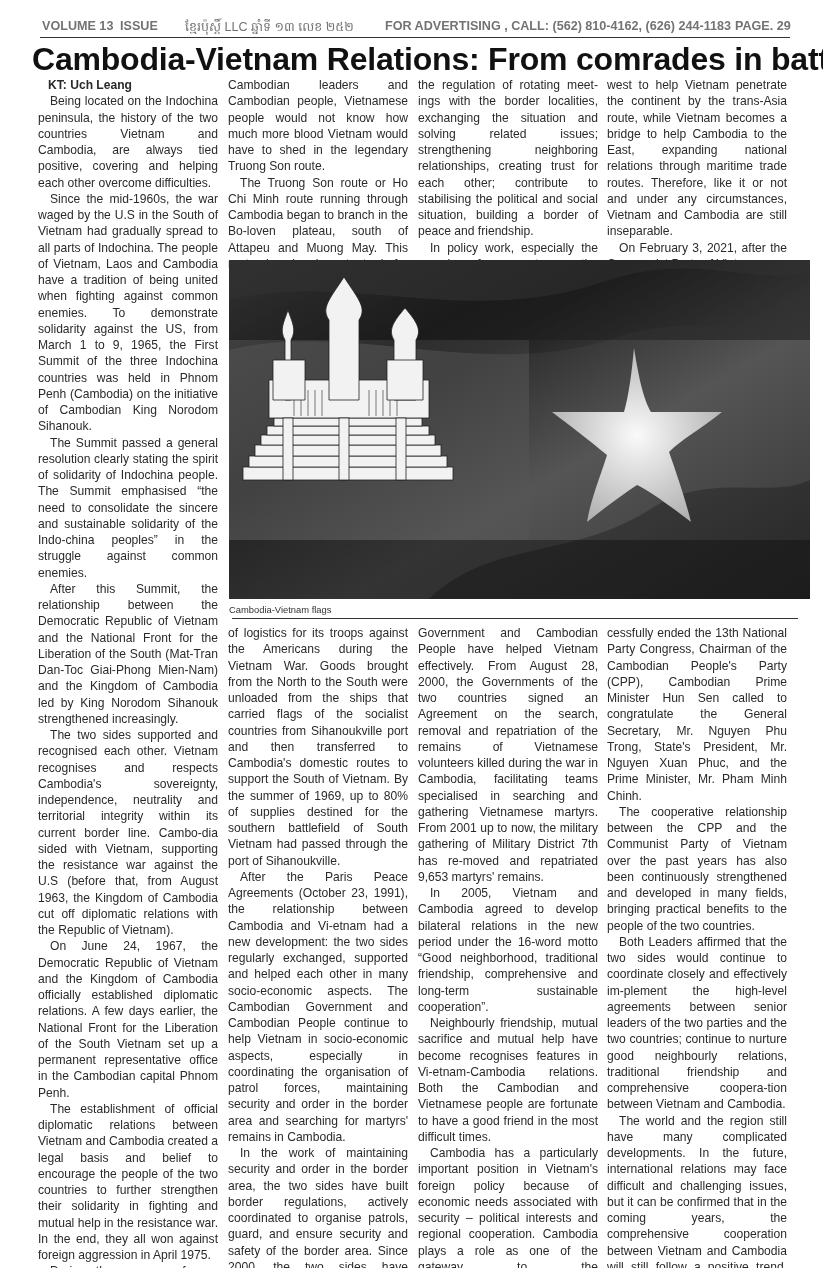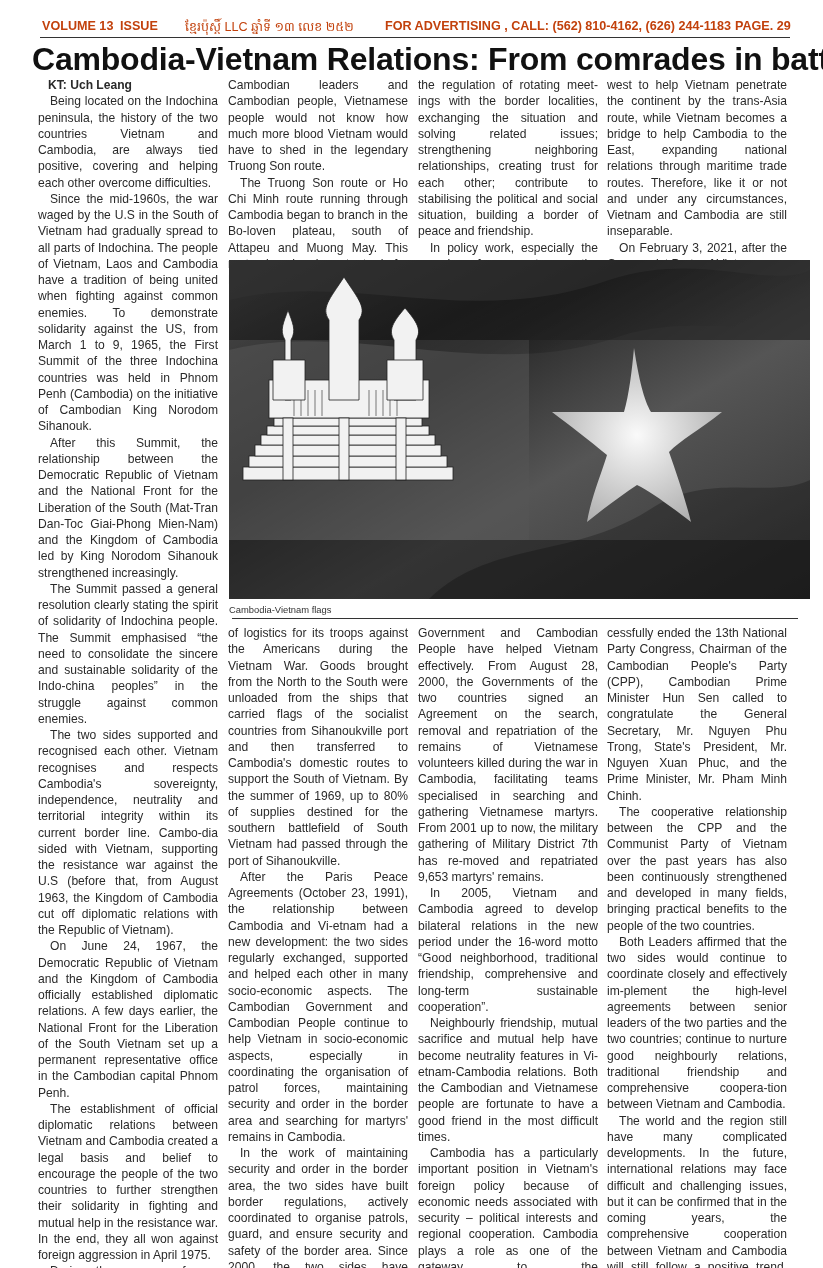--- a/index.html
+++ b/index.html
@@ -1,17 +1,17 @@
 <!DOCTYPE html>
 <html><head>
 <meta charset="utf-8">
 <style>
   html, body { margin:0; padding:0; background:#fff; }
   body { width:823px; height:1268px; position:relative; overflow:hidden; font-family:"Liberation Sans", sans-serif; color:#222; }
-  .header { position:absolute; left:40px; top:17px; width:750px; height:20px; border-bottom:1.5px solid #333; font-size:12.6px; font-weight:bold; color:#c2410c; white-space:nowrap; }
+  .header { position:absolute; left:40px; top:17px; width:750px; height:20px; border-bottom:1.5px solid #333; font-size:12.6px; font-weight:bold; color:#737373; white-space:nowrap; }
   .header span { position:absolute; top:2px; }
   .header .khmer { font-weight:normal; }
   .title { position:absolute; left:32px; top:41px; width:770px; font-size:32px; font-weight:bold; color:#111; white-space:nowrap; letter-spacing:-0.2px; }
   .col { position:absolute; width:180px; font-size:12.1px; line-height:16.25px; text-align:justify; color:#2a2a2a; }
   .col p { margin:0; text-indent:12px; }
   .col p.noindent { text-indent:0; }
   .byline { font-weight:bold; text-indent:10px !important; }
   .photo { position:absolute; left:229px; top:260px; width:581px; height:339px; overflow:hidden; background:#3a3a3a; }
   .caption { position:absolute; left:229px; top:604px; width:581px; font-size:9.4px; color:#333; }
   .caption-line { position:absolute; left:232px; top:618px; width:566px; height:0; border-top:1.2px solid #333; }
@@ -26,22 +26,22 @@
   <span style="left:345px">FOR ADVERTISING ,  CALL: (562) 810-4162, (626) 244-1183</span>
   <span style="left:695px">PAGE. 29</span>
 </div>
 
 <div class="title">Cambodia-Vietnam Relations: From comrades in battle to new turn</div>
 
 <div class="col" style="left:38px; top:77px;">
   <p class="byline">KT: Uch Leang</p>
   <p>Being located on the Indochina peninsula, the history of the two countries Vietnam and Cambodia, are always tied positive, covering and helping each other overcome difficulties.</p>
   <p>Since the mid-1960s, the war waged by the U.S in the South of Vietnam had gradually spread to all parts of Indochina. The people of Vietnam, Laos and Cambodia have a tradition of being united when fighting against common enemies. To demonstrate solidarity against the US, from March 1 to 9, 1965, the First Summit of the three Indochina countries was held in Phnom Penh (Cambodia) on the initiative of Cambodian King Norodom Sihanouk.</p>
+  <p>The Summit passed a general resolution clearly stating the spirit of solidarity of Indochina people. The Summit emphasised “the need to consolidate the sincere and sustainable solidarity of the Indo-china peoples” in the struggle against common enemies.</p>
   <p>After this Summit, the relationship between the Democratic Republic of Vietnam and the National Front for the Liberation of the South (Mat-Tran Dan-Toc Giai-Phong Mien-Nam) and the Kingdom of Cambodia led by King Norodom Sihanouk strengthened increasingly.</p>
-  <p>The Summit passed a general resolution clearly stating the spirit of solidarity of Indochina people. The Summit emphasised “the need to consolidate the sincere and sustainable solidarity of the Indo-china peoples” in the struggle against common enemies.</p>
   <p>The two sides supported and recognised each other. Vietnam recognises and respects Cambodia's sovereignty, independence, neutrality and territorial integrity within its current border line. Cambo-dia sided with Vietnam, supporting the resistance war against the U.S (before that, from August 1963, the Kingdom of Cambodia cut off diplomatic relations with the Republic of Vietnam).</p>
   <p>On June 24, 1967, the Democratic Republic of Vietnam and the Kingdom of Cambodia officially established diplomatic relations. A few days earlier, the National Front for the Liberation of the South Vietnam set up a permanent representative office in the Cambodian capital Phnom Penh.</p>
   <p>The establishment of official diplomatic relations between Vietnam and Cambodia created a legal basis and belief to encourage the people of the two countries to further strengthen their solidarity in fighting and mutual help in the resistance war. In the end, they all won against foreign aggression in April 1975.</p>
   <p style="text-align-last:justify">During these years of war, without the valuable help of the</p>
 </div>
 
 <div class="col" style="left:228px; top:77px;">
   <p class="noindent">Cambodian leaders and Cambodian people, Vietnamese people would not know how much more blood Vietnam would have to shed in the legendary Truong Son route.</p>
   <p style="text-align-last:justify">The Truong Son route or Ho Chi Minh route running through Cambodia began to branch in the Bo-loven plateau, south of Attapeu and Muong May. This route played an important role for Hanoi in terms</p>
 </div>
@@ -120,21 +120,21 @@
 
 <div class="col" style="left:228px; top:625px;">
   <p class="noindent">of logistics for its troops against the Americans during the Vietnam War. Goods brought from the North to the South were unloaded from the ships that carried flags of the socialist countries from Sihanoukville port and then transferred to Cambodia's domestic routes to support the South of Vietnam. By the summer of 1969, up to 80% of supplies destined for the southern battlefield of South Vietnam had passed through the port of Sihanoukville.</p>
   <p>After the Paris Peace Agreements (October 23, 1991), the relationship between Cambodia and Vi-etnam had a new development: the two sides regularly exchanged, supported and helped each other in many socio-economic aspects. The Cambodian Government and Cambodian People continue to help Vietnam in socio-economic aspects, especially in coordinating the organisation of patrol forces, maintaining security and order in the border area and searching for martyrs' remains in Cambodia.</p>
   <p style="text-align-last:justify">In the work of maintaining security and order in the border area, the two sides have built border regulations, actively coordinated to organise patrols, guard, and ensure security and safety of the border area. Since 2000, the two sides have regularly implemented</p>
 </div>
 
 <div class="col" style="left:418px; top:625px;">
   <p class="noindent">Government and Cambodian People have helped Vietnam effectively. From August 28, 2000, the Governments of the two countries signed an Agreement on the search, removal and repatriation of the remains of Vietnamese volunteers killed during the war in Cambodia, facilitating teams specialised in searching and gathering Vietnamese martyrs. From 2001 up to now, the military gathering of Military District 7th has re-moved and repatriated 9,653 martyrs' remains.</p>
   <p>In 2005, Vietnam and Cambodia agreed to develop bilateral relations in the new period under the 16-word motto “Good neighborhood, traditional friendship, comprehensive and long-term sustainable cooperation”.</p>
-  <p>Neighbourly friendship, mutual sacrifice and mutual help have become neutrality features in Vi-etnam-Cambodia relations. Both the Cambodian and Vietnamese people are fortunate to have a good friend in the most difficult times.</p>
+  <p>Neighbourly friendship, mutual sacrifice and mutual help have become recognises features in Vi-etnam-Cambodia relations. Both the Cambodian and Vietnamese people are fortunate to have a good friend in the most difficult times.</p>
   <p style="text-align-last:justify">Cambodia has a particularly important position in Vietnam's foreign policy because of economic needs associated with security – political interests and regional cooperation. Cambodia plays a role as one of the gateway to the</p>
 </div>
 
 <div class="col" style="left:607px; top:625px;">
   <p class="noindent">cessfully ended the 13th National Party Congress, Chairman of the Cambodian People's Party (CPP), Cambodian Prime Minister Hun Sen called to congratulate the General Secretary, Mr. Nguyen Phu Trong, State's President, Mr. Nguyen Xuan Phuc, and the Prime Minister, Mr. Pham Minh Chinh.</p>
   <p>The cooperative relationship between the CPP and the Communist Party of Vietnam over the past years has also been continuously strengthened and developed in many fields, bringing practical benefits to the people of the two countries.</p>
   <p>Both Leaders affirmed that the two sides would continue to coordinate closely and effectively im-plement the high-level agreements between senior leaders of the two parties and the two countries; continue to nurture good neighbourly relations, traditional friendship and comprehensive coopera-tion between Vietnam and Cambodia.</p>
   <p>The world and the region still have many complicated developments. In the future, international relations may face difficult and challenging issues, but it can be confirmed that in the coming years, the comprehensive cooperation between Vietnam and Cambodia will still follow a positive trend, and achieve more achievements.</p>
 </div>
 

